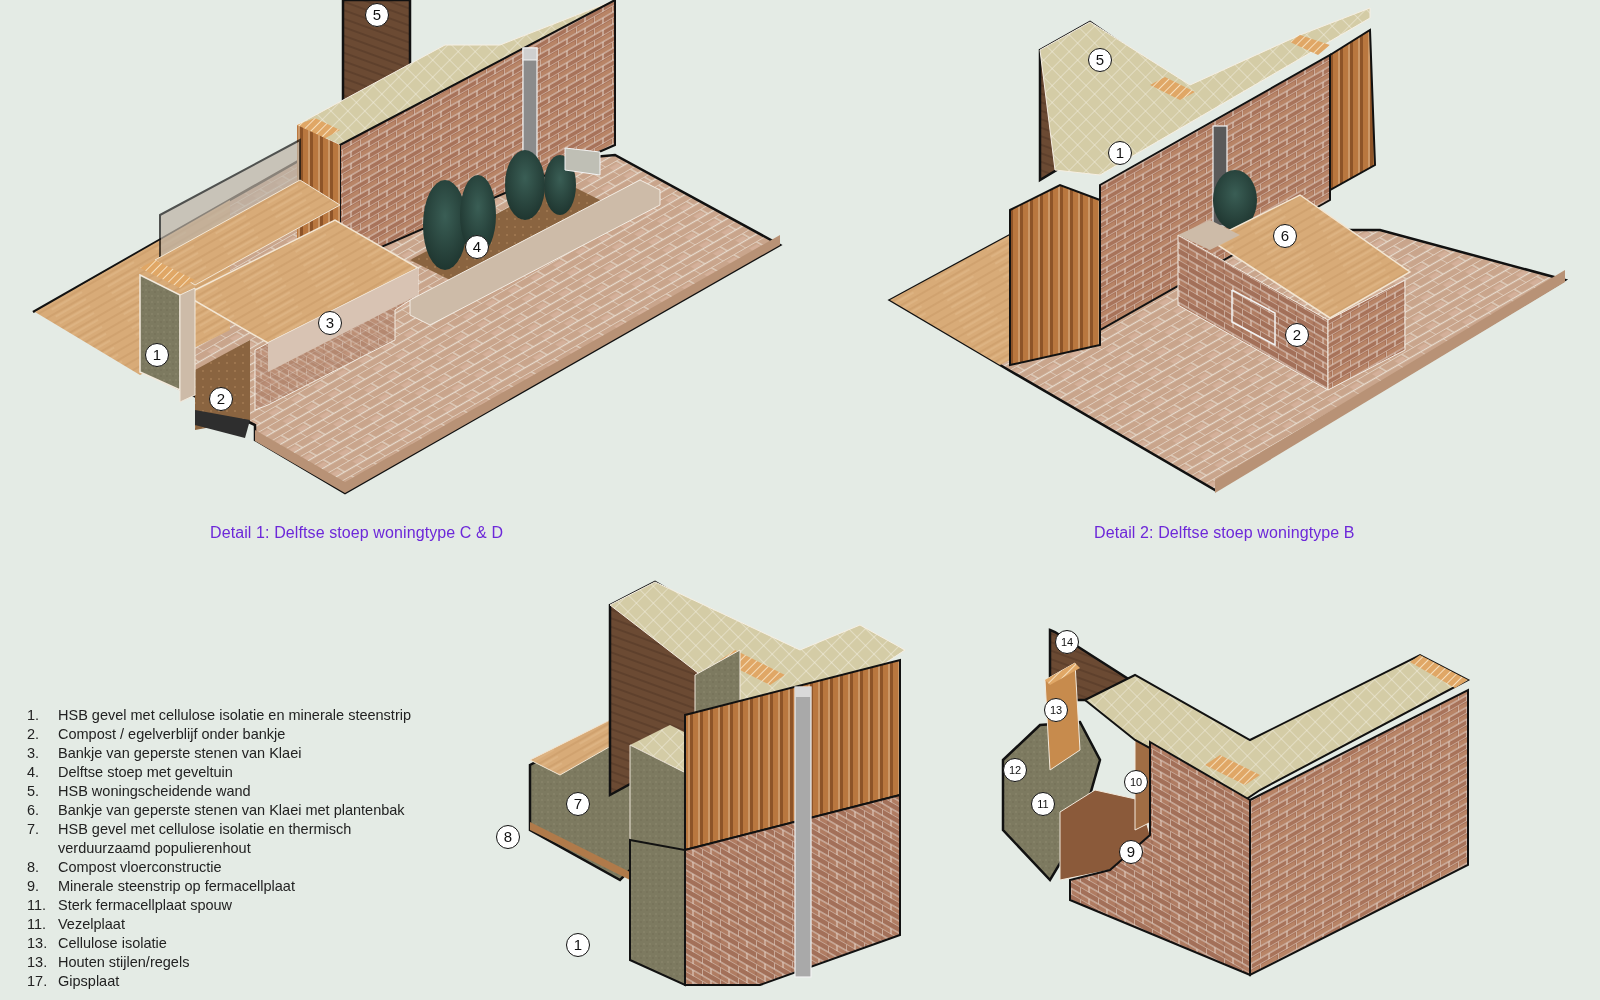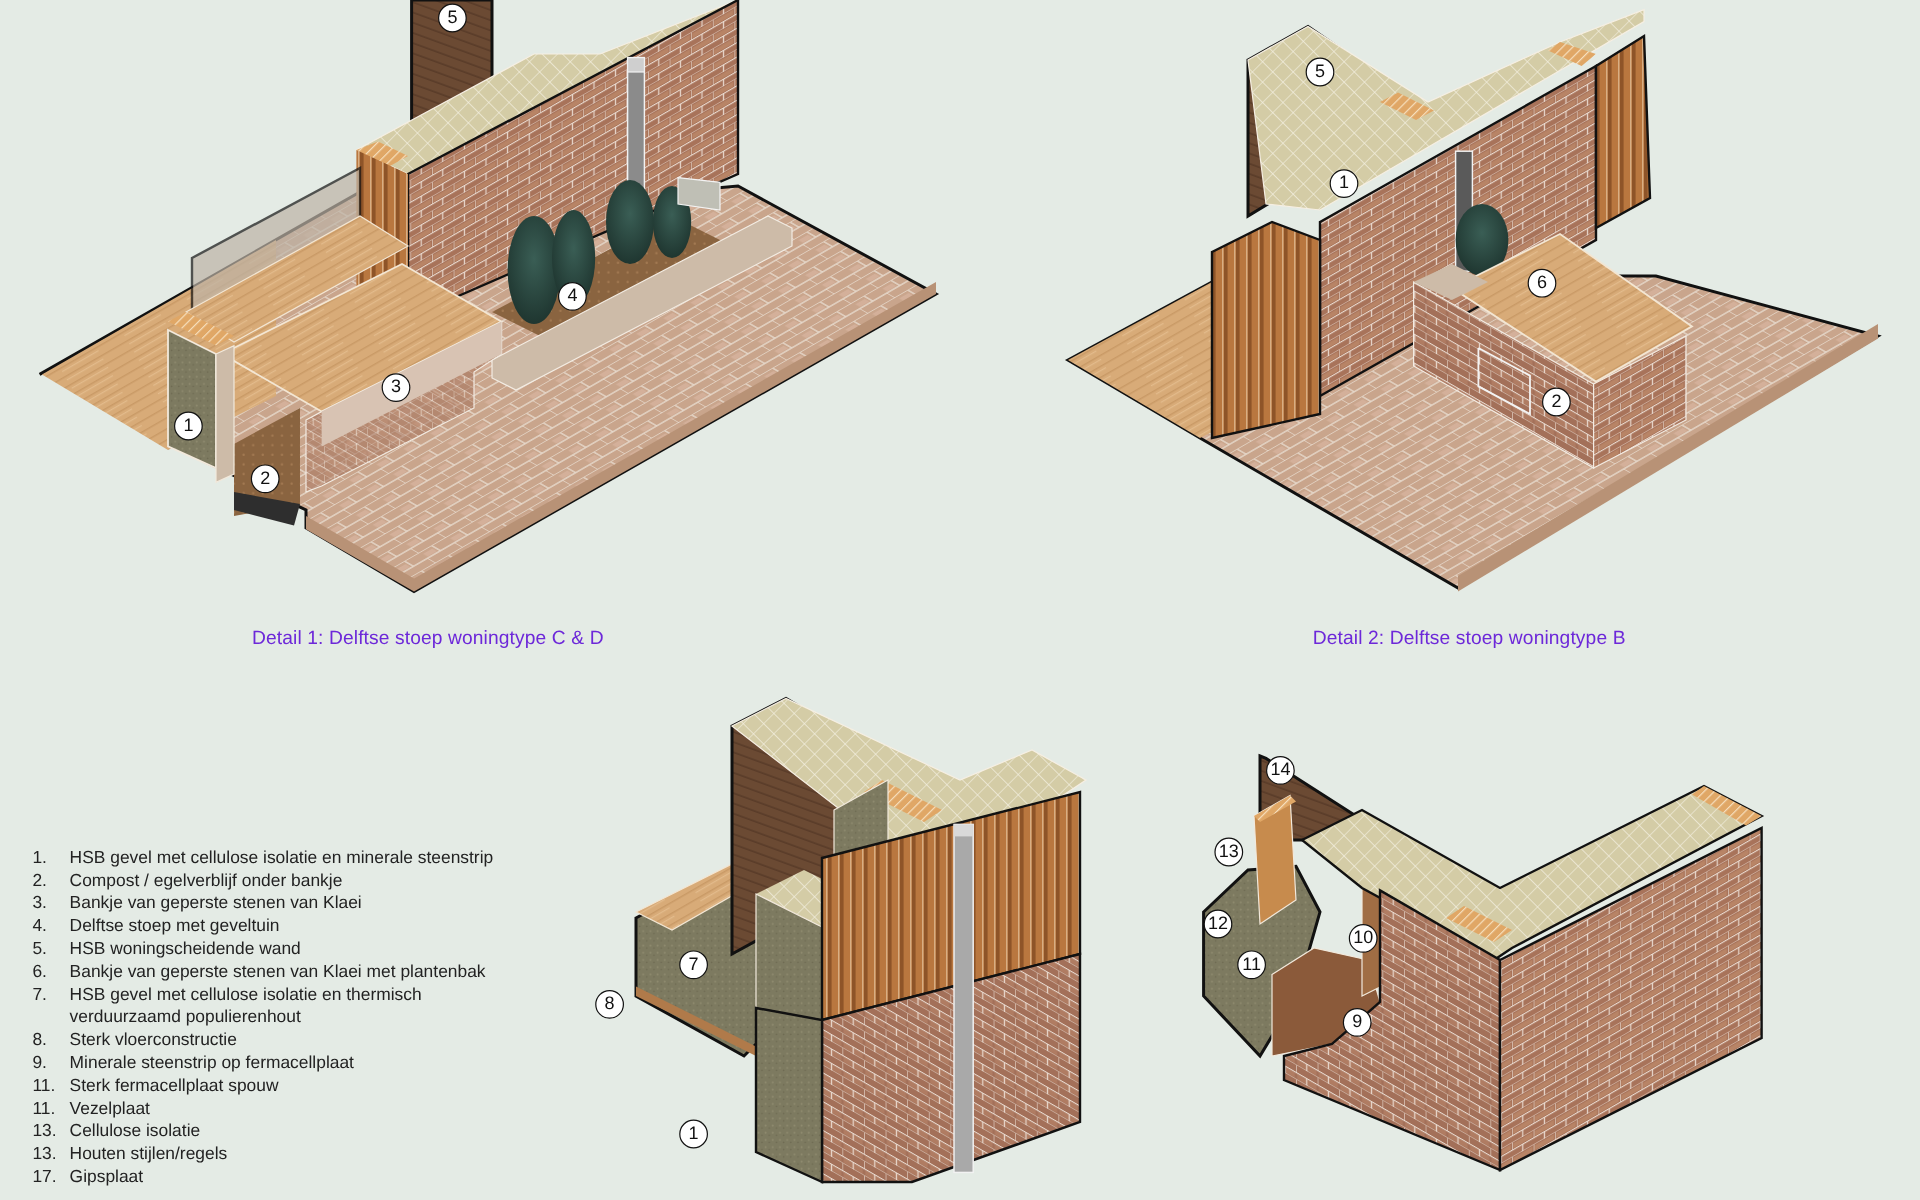--- a/index.html
+++ b/index.html
@@ -3,21 +3,21 @@
 <meta charset="utf-8">
 <style>
   html,body{margin:0;padding:0;}
   body{width:1600px;height:1000px;background:#e4ebe5;position:relative;overflow:hidden;font-family:"Liberation Sans","DejaVu Sans",sans-serif;}
   svg.canvas{position:absolute;left:0;top:0;}
   .caption{position:absolute;font-size:16px;color:#6d28d9;letter-spacing:0.1px;font-stretch:condensed;}
   .legend{position:absolute;left:27px;top:706px;font-size:14.5px;color:#222;line-height:19px;}
   .legend .row{display:flex;}
   .legend .num{width:31px;flex:none;}
   .marker{position:absolute;width:22px;height:22px;border:1.5px solid #111;border-radius:50%;background:#fff;font-size:15px;line-height:22px;text-align:center;color:#111;box-sizing:content-box;transform:translate(-12px,-12px);}
-  .marker.sm{font-size:15px;}
+  .marker.sm{font-size:11px;}
 </style>
 </head>
 <body>
 
 <svg class="canvas" width="1600" height="1000" viewBox="0 0 1600 1000">
   <defs>
     <pattern id="brick" width="18" height="12" patternUnits="userSpaceOnUse" patternTransform="skewY(-30)">
       <rect width="18" height="12" fill="#a8735a"></rect>
       <rect x="1" y="1" width="16" height="4" fill="#b88466"></rect>
       <path d="M0 6 H18 M0 12 H18 M9 6 V12 M0 0 V6" stroke="#eadbd0" stroke-width="1"></path>
@@ -185,21 +185,21 @@
 <div class="marker" style="left:1100px;top:60px;">5</div>
 <div class="marker" style="left:1120px;top:153px;">1</div>
 <div class="marker" style="left:1285px;top:236px;">6</div>
 <div class="marker" style="left:1297px;top:335px;">2</div>
 
 <div class="marker" style="left:578px;top:804px;">7</div>
 <div class="marker" style="left:508px;top:837px;">8</div>
 <div class="marker" style="left:578px;top:945px;">1</div>
 
 <div class="marker sm" style="left:1067px;top:642px;">14</div>
-<div class="marker sm" style="left:1024px;top:710px;">13</div>
+<div class="marker sm" style="left:1056px;top:710px;">13</div>
 <div class="marker sm" style="left:1015px;top:770px;">12</div>
 <div class="marker sm" style="left:1043px;top:804px;">11</div>
 <div class="marker sm" style="left:1121px;top:782px;margin-left:15px;">10</div>
 <div class="marker" style="left:1131px;top:852px;">9</div>
 
 <div class="legend">
   <div class="row">
       <span class="num">1.</span>
       <span>HSB gevel met cellulose isolatie en minerale steenstrip</span>
     </div>
@@ -222,21 +222,21 @@
   <div class="row">
       <span class="num">6.</span>
       <span>Bankje van geperste stenen van Klaei met plantenbak</span>
     </div>
   <div class="row">
       <span class="num">7.</span>
       <span style="width:380px;">HSB gevel met cellulose isolatie en thermisch verduurzaamd populierenhout</span>
     </div>
   <div class="row">
       <span class="num">8.</span>
-      <span>Sterk vloerconstructie</span>
+      <span>Compost vloerconstructie</span>
     </div>
   <div class="row">
       <span class="num">9.</span>
       <span>Minerale steenstrip op fermacellplaat</span>
     </div>
   <div class="row">
       <span class="num">11.</span>
       <span>Sterk fermacellplaat spouw</span>
     </div>
   <div class="row">

